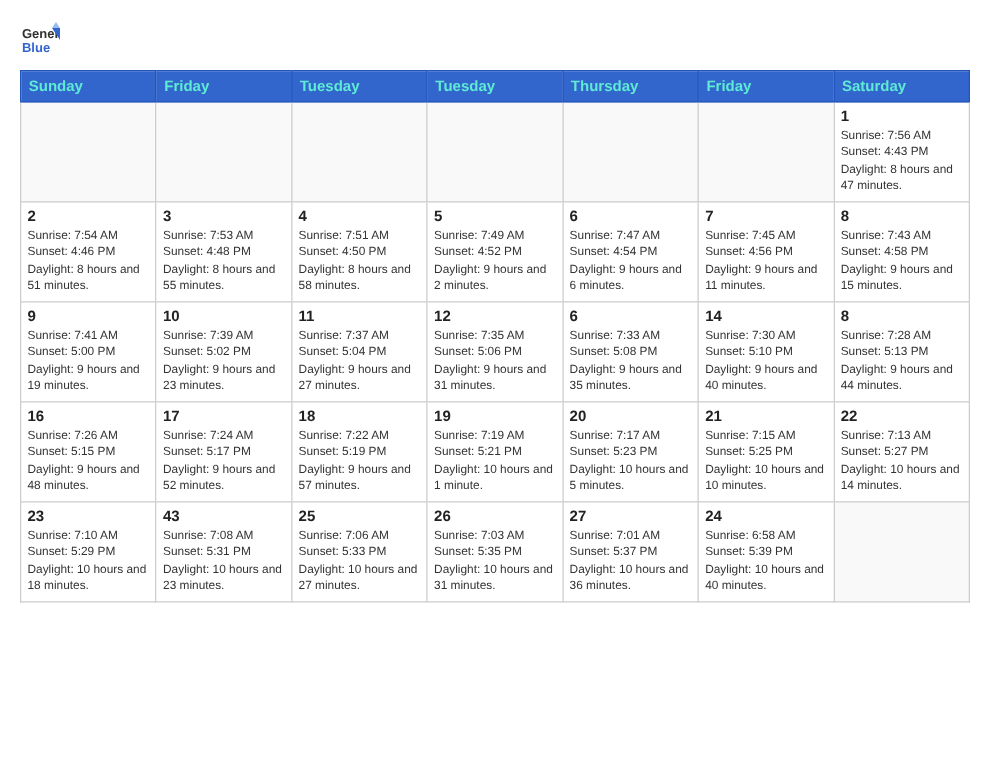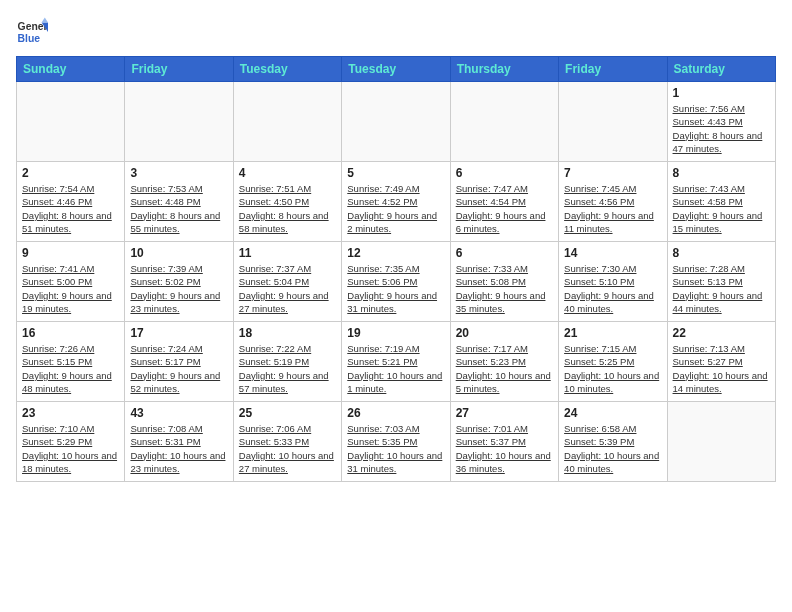--- a/index.html
+++ b/index.html
@@ -66,21 +66,20 @@
       font-size: 12px;
       font-weight: bold;
       color: #222;
       display: block;
       margin-bottom: 2px;
     }
     .day-info {
       color: #333;
       font-size: 9.5px;
       line-height: 1.4;
-      text-decoration: underline;
     }
   </style>
 </head>
 <body>
 
 <div class="header-area">
   <div class="logo">
     <svg class="logo-icon" viewBox="0 0 40 40">
       <text x="2" y="18" font-size="13" font-weight="bold" fill="#333" font-family="Arial">General</text>
       <text x="2" y="32" font-size="13" font-weight="bold" fill="#3366cc" font-family="Arial">Blue</text>

